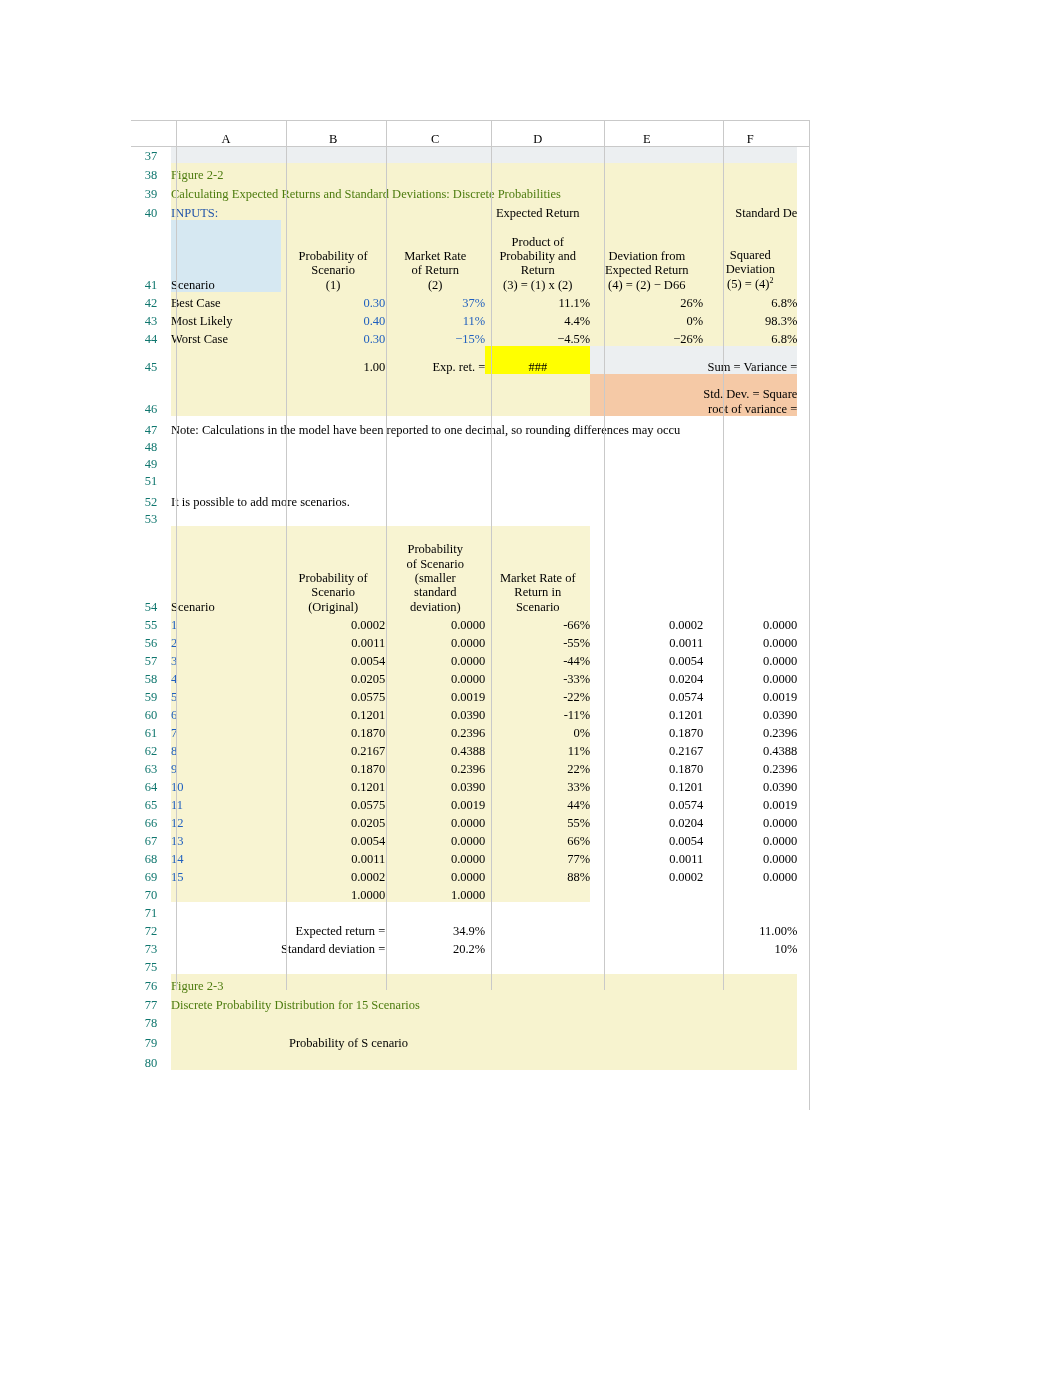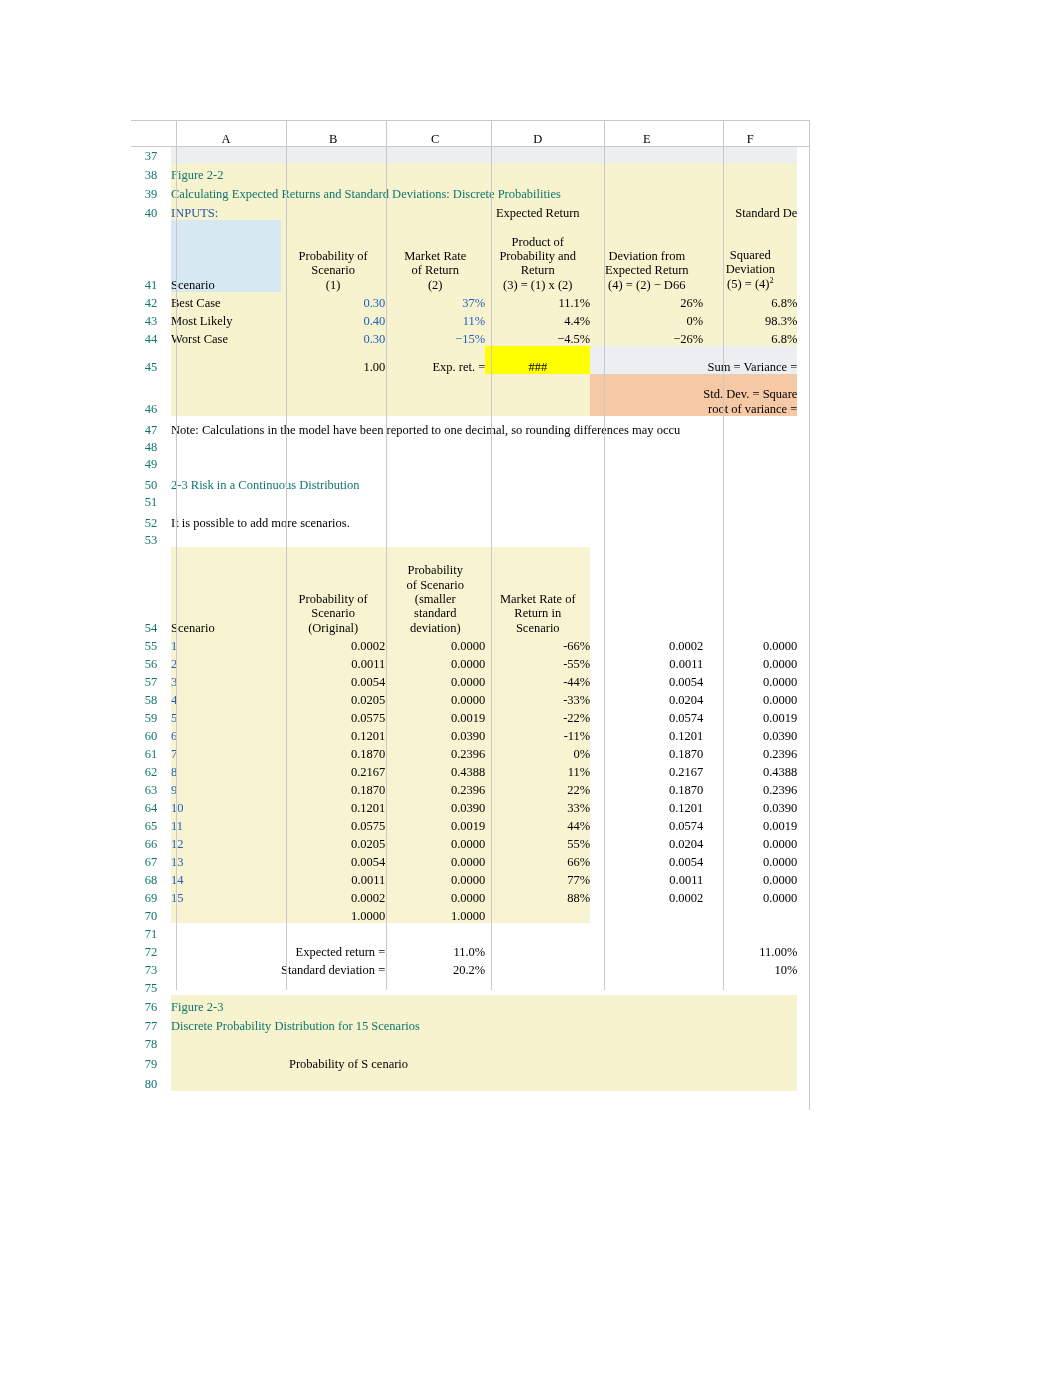--- a/index.html
+++ b/index.html
@@ -18,21 +18,21 @@
   .cF{width:88px;}
   .yel{background:#f7f3cf;}
   .yel2{background:#f8f4d2;}
   .grey{background:#eceff1;}
   .blue{background:#d6e8f2;}
   .hi{background:#ffff00;}
   .orange{background:#f5c9a6;}
   .ctr{text-align:center;}
   .rt{text-align:right;}
   .lt{text-align:left;}
-  .red{color:#0f766e;margin-left:12px;}
+  .red{color:#4d7c0f;margin-left:12px;}
   .bluetxt{color:#2255aa;}
   .dkblue{color:#1f5fbf;}
   .pad{padding:0 5px;}
   .vb{vertical-align:bottom;}
   .vm{vertical-align:middle;}
   
   .vline{position:absolute;top:120px;width:1px;background:#c9c9c9;}
   .hdrline{position:absolute;left:131px;top:146px;height:1px;background:#c9c9c9;}
   .topline{position:absolute;left:131px;top:120px;height:1px;background:#c9c9c9;}
   sup{font-size:8px;vertical-align:super;}
@@ -190,24 +190,20 @@
     <tr>
       <td class="rowhdr">49</td>
       <td class="cA" style="height:17px"></td>
       <td class="cB"></td>
       <td class="cC"></td>
       <td class="cD"></td>
       <td class="cE"></td>
       <td class="cF"></td>
     </tr>
 
-    <tr>
-      <td class="rowhdr">50</td>
-      <td class="cA pad red" colspan="6" style="white-space:nowrap;height:21px">2-3 Risk in a Continuous Distribution</td>
-    </tr>
 
     <tr>
       <td class="rowhdr">51</td>
       <td class="cA" style="height:17px"></td>
       <td class="cB"></td>
       <td class="cC"></td>
       <td class="cD"></td>
       <td class="cE"></td>
       <td class="cF"></td>
     </tr>
@@ -404,21 +400,21 @@
       <td class="cC"></td>
       <td class="cD"></td>
       <td class="cE"></td>
       <td class="cF"></td>
     </tr>
 
     <tr>
       <td class="rowhdr">72</td>
       <td class="cA" style="height:18px"></td>
       <td class="cB rt pad" style="white-space:nowrap">Expected return =</td>
-      <td class="cC rt pad">11.0%</td>
+      <td class="cC rt pad">34.9%</td>
       <td class="cD"></td>
       <td class="cE"></td>
       <td class="cF rt pad">11.00%</td>
     </tr>
 
     <tr>
       <td class="rowhdr">73</td>
       <td class="cA" style="height:18px"></td>
       <td class="cB rt pad" style="white-space:nowrap">Standard deviation =</td>
       <td class="cC rt pad">20.2%</td>

